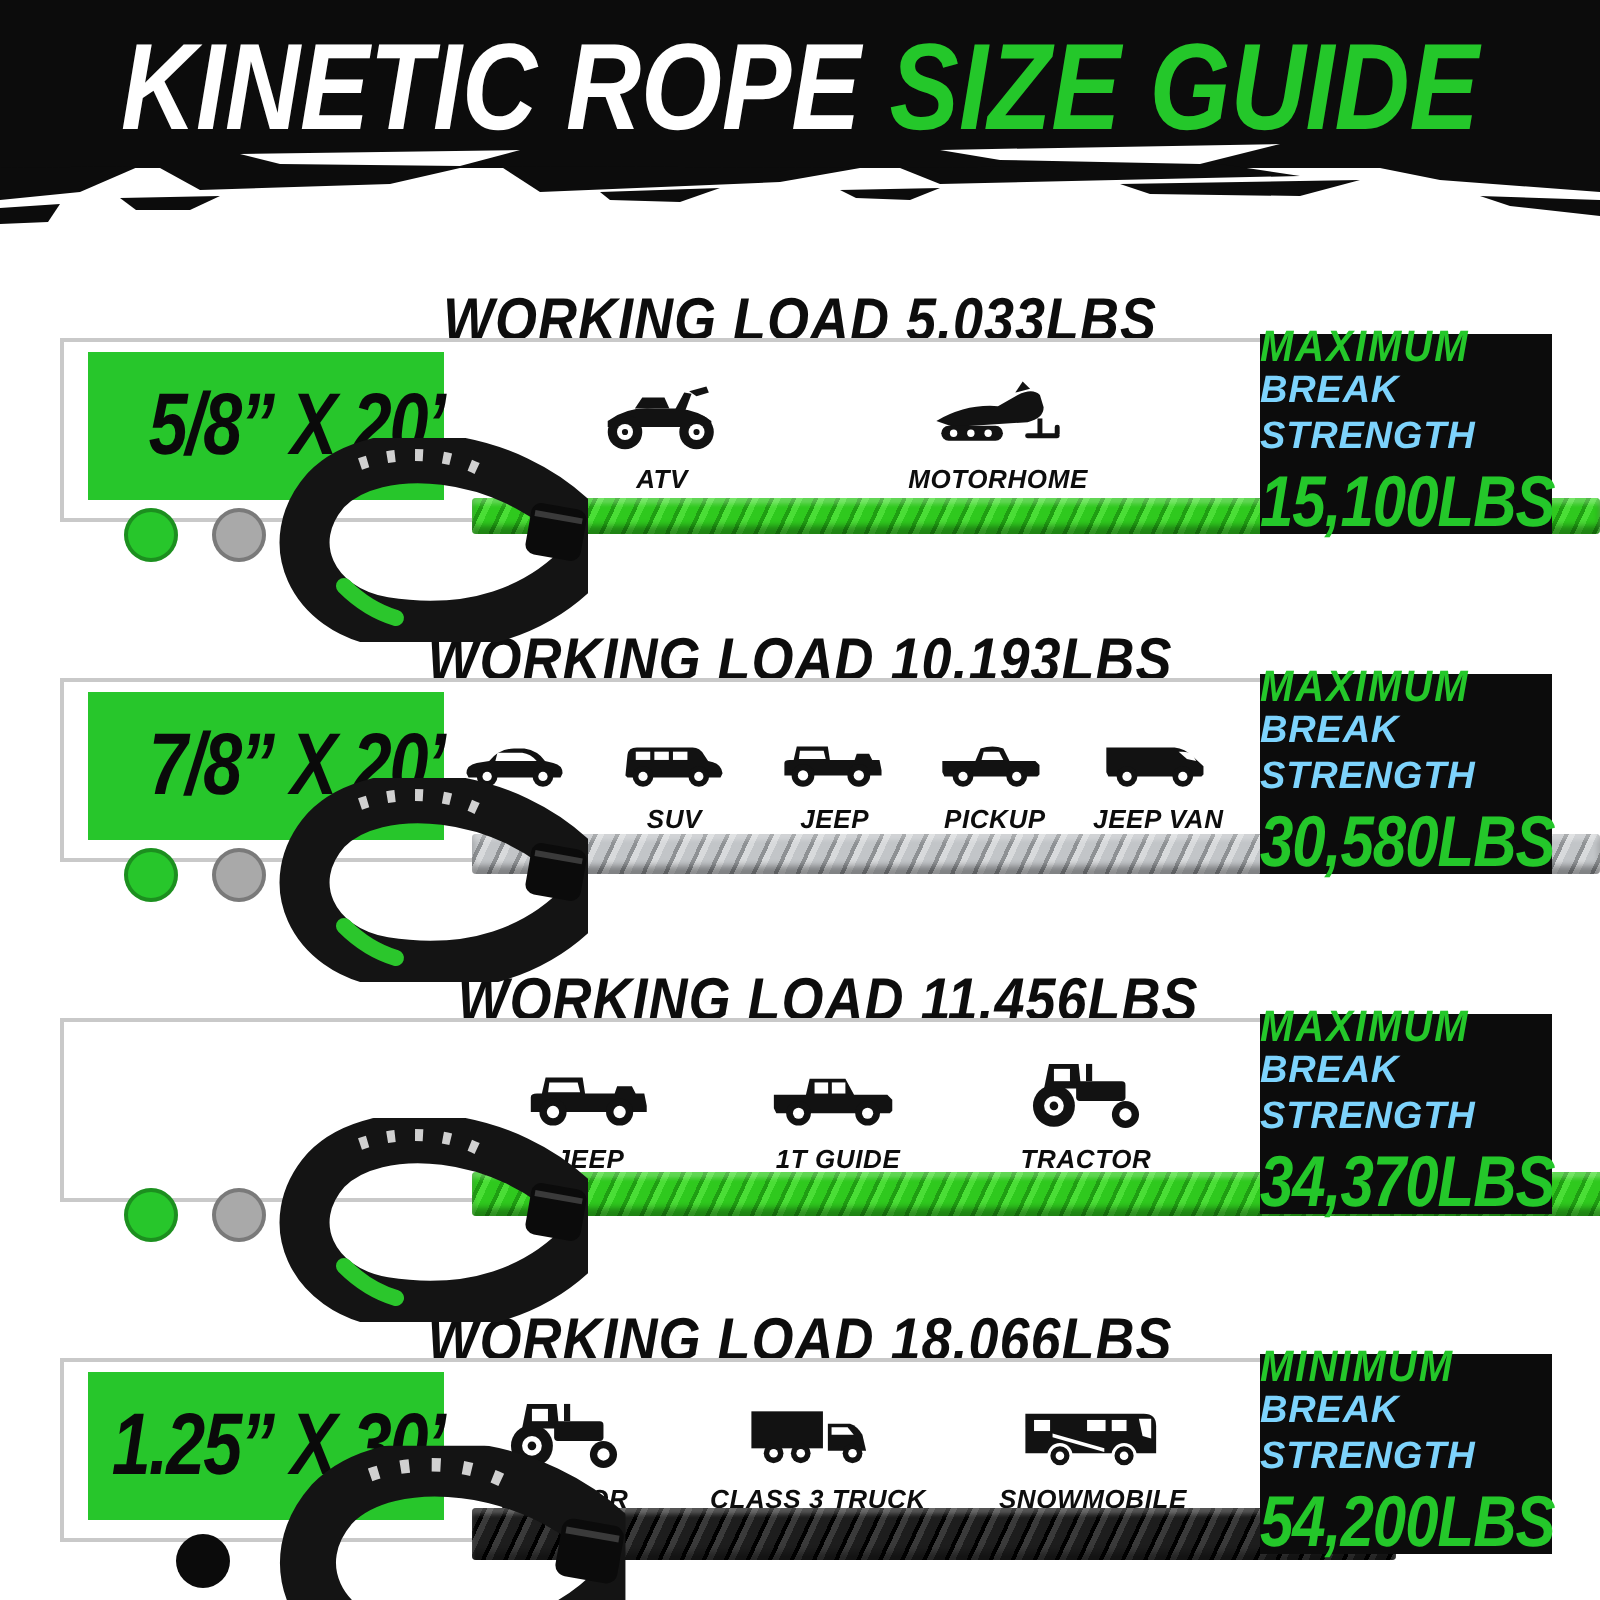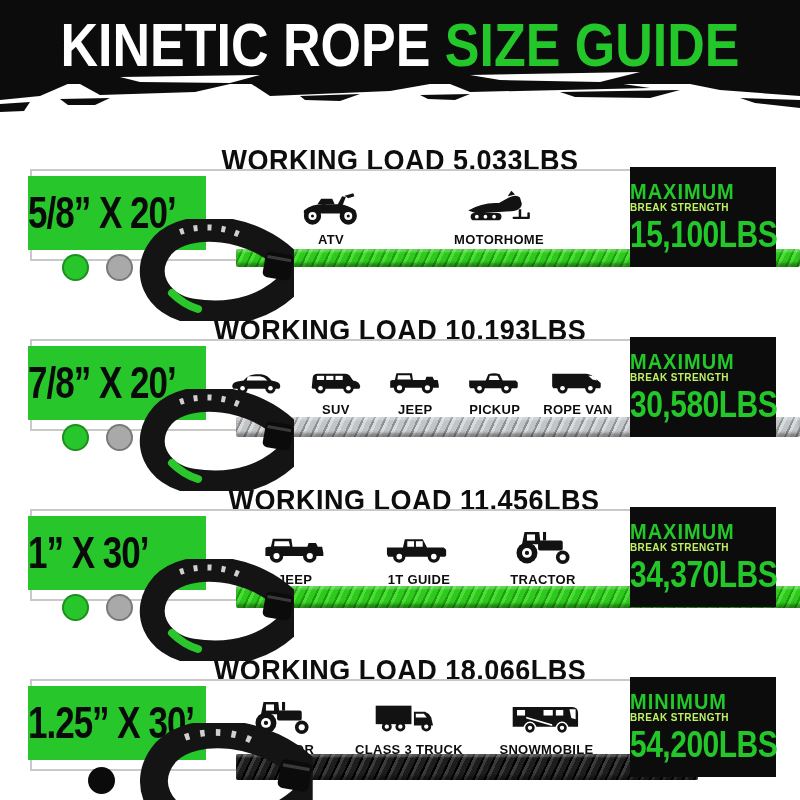--- a/index.html
+++ b/index.html
@@ -1,32 +1,32 @@
 <!DOCTYPE html>
 <html><head>
 <meta charset="utf-8">
 <style>
   html,body{margin:0;padding:0;background:#e8e8e8;}
   .page{position:relative;width:800px;height:800px;background:#ffffff;overflow:hidden;
-        font-family:"Liberation Sans",sans-serif;margin:0 auto;}
+        font-family:"Liberation Sans",sans-serif;margin:0 auto;font-style:italic;}
   
   .banner{position:absolute;top:0;left:0;width:800px;height:84px;background:#0c0c0c;}
   .banner h1{margin:0;height:84px;line-height:88px;text-align:center;white-space:nowrap;
              font-weight:900;font-size:52px;letter-spacing:0px;color:#ffffff;
              transform:scaleY(1.18);transform-origin:center;}
   .banner .green-part{color:#24C72A;}
   .grunge{position:absolute;top:72px;left:0;width:800px;height:44px;}
   
   .section{position:absolute;left:0;width:800px;height:170px;margin-top:17px;}
   .wl{position:absolute;top:2px;left:0;width:100%;margin:0;text-align:center;color:#0d0d0d;
       font-size:27px;font-weight:900;letter-spacing:0.5px;transform:scaleY(1.12);}
   .band{position:absolute;top:26px;left:30px;width:740px;height:92px;box-sizing:border-box;
         background:#ffffff;border:2px solid #c9c9c9;z-index:0;}
-  .sizebox{position:absolute;top:33px;left:28px;width:178px;height:74px;background:#27C62B;
-           display:flex;align-items:center;justify-content:flex-start;z-index:2;}
+  .sizebox{position:absolute;top:33px;left:44px;width:178px;height:74px;background:#27C62B;
+           display:flex;align-items:center;justify-content:flex-end;z-index:2;}
   .sizebox span{display:block;color:#0a0a0a;font-size:35px;font-weight:900;letter-spacing:-1px;
                 transform:scaleY(1.25);white-space:nowrap;}
   .vehicles{position:absolute;left:208px;top:30px;width:422px;height:74px;display:flex;
             justify-content:space-evenly;align-items:flex-end;z-index:1;}
   .vehicle{display:flex;flex-direction:column;align-items:center;margin:0;}
   .vicon svg{width:74px;height:46px;display:block;}
   .section:nth-of-type(2) .vicon svg{width:62px;height:40px;}
   .vlabel{font-size:13px;font-weight:900;letter-spacing:0.3px;color:#0d0d0d;margin-top:1px;white-space:nowrap;}
   
   .rope{position:absolute;left:236px;right:0;top:106px;height:18px;z-index:3;border-radius:2px;
@@ -44,21 +44,21 @@
   .dots{position:absolute;left:62px;top:111px;display:flex;gap:17px;z-index:2;}
   .section:nth-of-type(4) .dots{left:88px;top:114px;}
   .dot{width:27px;height:27px;border-radius:50%;box-shadow:inset 0 0 0 2px rgba(0,0,0,.28);}
   .dot-green{background:#27C62B;}
   .dot-gray{background:#A9A9A9;}
   .dot-black{background:#0B0B0B;box-shadow:none;}
   
   .breakbox{position:absolute;left:630px;top:24px;width:146px;height:100px;background:#0c0c0c;
             z-index:5;display:flex;flex-direction:column;align-items:flex-start;justify-content:center;}
   .bq{color:#24C72A;font-size:20px;font-weight:900;letter-spacing:1px;transform:scaleY(1.1);line-height:1.1;}
-  .bl{color:#bef264;font-size:10px;font-weight:800;letter-spacing:0.4px;line-height:1.2;}
+  .bl{color:#7dd3fc;font-size:19px;font-weight:800;letter-spacing:0.4px;line-height:1.2;}
   .bv{color:#24C72A;font-size:30px;font-weight:900;letter-spacing:-0.5px;transform:scaleY(1.2);
       line-height:1.25;margin-top:2px;white-space:nowrap;}
 </style>
 </head>
 <body>
 
 <div class="page">
 
   <header class="banner">
     <h1><span>KINETIC ROPE</span>&nbsp;<span class="green-part">SIZE GUIDE</span></h1>
@@ -209,21 +209,21 @@
     <span class="vicon">
               <svg viewBox="0 0 120 64" fill="#121212">
                 <path d="M10,18 L76,18 Q86,19 94,27 L104,36 L104,44 L102,46 L12,46 L10,42 Z"></path>
                 <path d="M80,22 L88,29 L97,31 L93,24 Q88,22 84,22 Z" fill="#fff"></path>
                 <circle cx="30" cy="46" r="10"></circle>
                 <circle cx="30" cy="46" r="4.5" fill="#fff"></circle>
                 <circle cx="84" cy="46" r="10"></circle>
                 <circle cx="84" cy="46" r="4.5" fill="#fff"></circle>
               </svg>
             </span>
-    <figcaption class="vlabel">ROPE VAN</figcaption>
+    <figcaption class="vlabel">JEEP VAN</figcaption>
   </figure>
         </div>
     <div class="rope rope-gray"></div>
     <div class="loop">
       <svg viewBox="0 0 156 102" aria-hidden="true">
         <path d="M152,44 C116,6 50,0 25,26 C2,52 18,86 54,92 C98,99 132,86 154,62" fill="none" stroke="#141414" stroke-width="25" stroke-linecap="round" stroke-linejoin="round"></path>
         <path d="M42,13 C62,6 86,7 104,17" fill="none" stroke="#ffffff" stroke-width="6" stroke-dasharray="4 10" opacity="0.8"></path>
         <path d="M34,74 C42,82 50,87 60,90" fill="none" stroke="#2BC62C" stroke-width="8" stroke-linecap="round"></path>
         <rect x="126" y="34" width="28" height="26" rx="5" fill="#0b0b0b" transform="rotate(10 140 47)"></rect>
         <rect x="128" y="38" width="24" height="3" fill="#3a3a3a" transform="rotate(10 140 47)"></rect>
@@ -235,23 +235,20 @@
         </div>
     <div class="breakbox">
       <div class="bq">MAXIMUM</div>
       <div class="bl">BREAK STRENGTH</div>
       <div class="bv">30,580LBS</div>
     </div>
   </section>
       <section class="section" style="top: 466px; padding-left: 28px;">
     <h2 class="wl">WORKING LOAD 11,456LBS</h2>
     <div class="band"></div>
-    <div class="sizebox">
-      <span>1” X 30’</span>
-    </div>
     <div class="vehicles">
           <figure class="vehicle">
     <span class="vicon">
               <svg viewBox="0 0 120 64" fill="#121212">
                 <path d="M12,44 L12,33 Q12,30 17,30 L21,30 L24,17 L54,17 L56,30 L80,30 L82,24 L94,24 L97,30 L104,30 L106,40 L106,45 L12,45 Z"></path>
                 <path d="M27,21 L50,21 L52,29 L26,29 Z" fill="#fff"></path>
                 <circle cx="30" cy="45" r="11"></circle>
                 <circle cx="30" cy="45" r="5" fill="#fff"></circle>
                 <circle cx="84" cy="45" r="11"></circle>
                 <circle cx="84" cy="45" r="5" fill="#fff"></circle>

